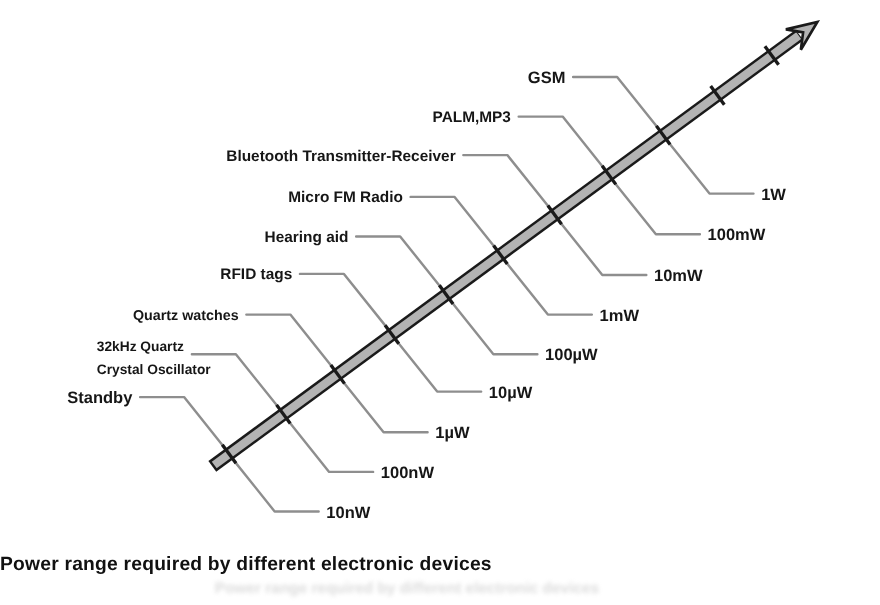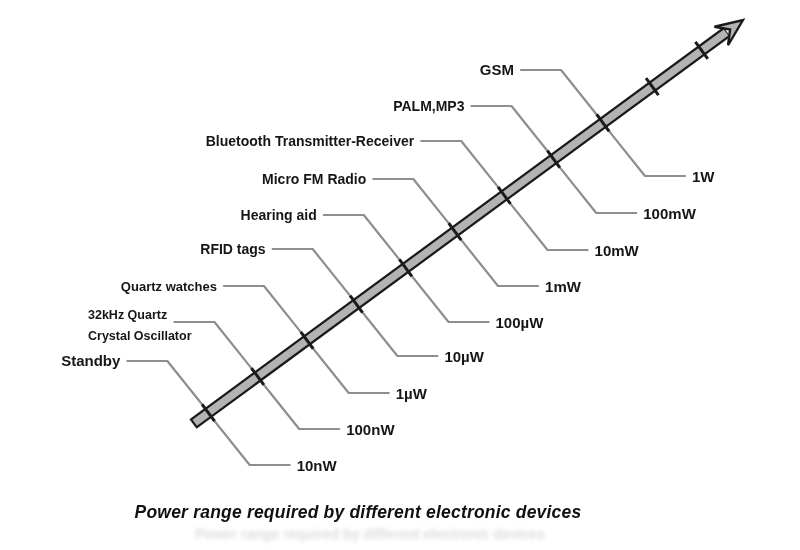--- a/index.html
+++ b/index.html
@@ -16,26 +16,24 @@
     width: 800px;
     height: 550px;
     background: #ffffff;
   }
   svg { display: block; position: absolute; left: 0; top: 0; }
   .title {
     position: absolute;
     left: 0;
     top: 502px;
     width: 716px;
-    text-align: center;
     font-size: 17.5px;
     font-weight: 700;
     color: #111111;
     letter-spacing: 0.2px;
-    font-style: italic;
   }
   .ghost-caption {
     position: absolute;
     left: 120px;
     top: 526px;
     width: 500px;
     text-align: center;
     font-size: 14px;
     font-weight: 700;
     color: #9a9a9a;

